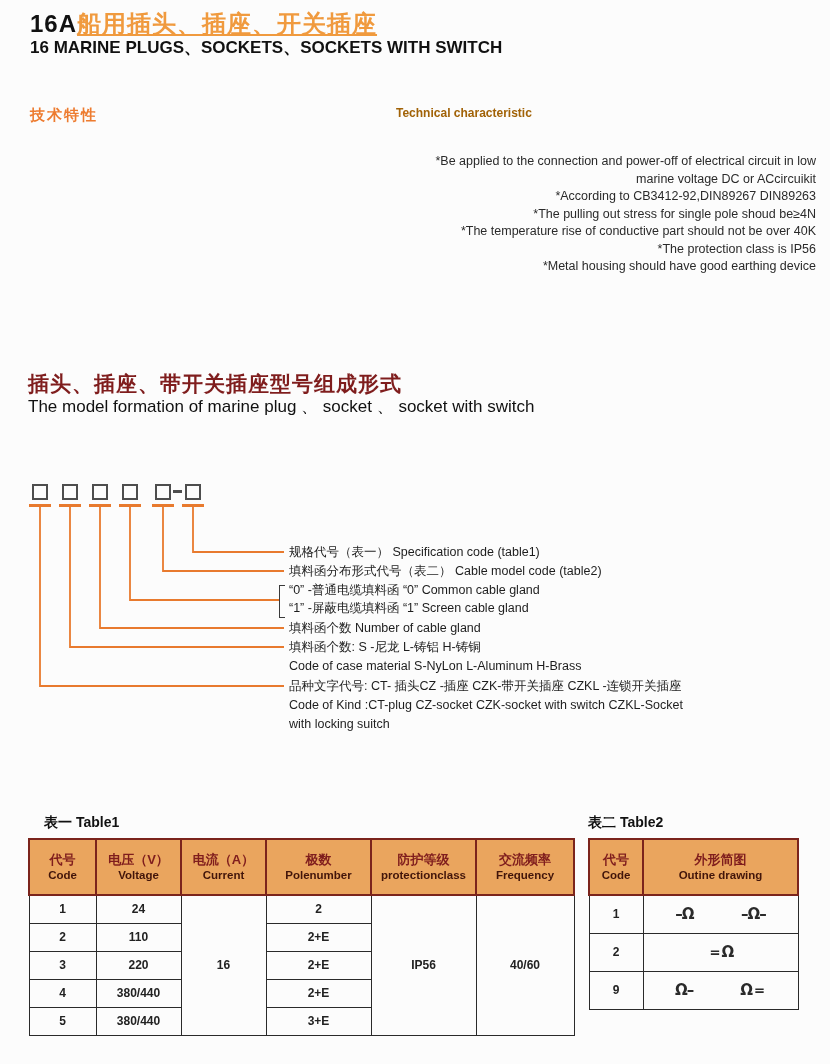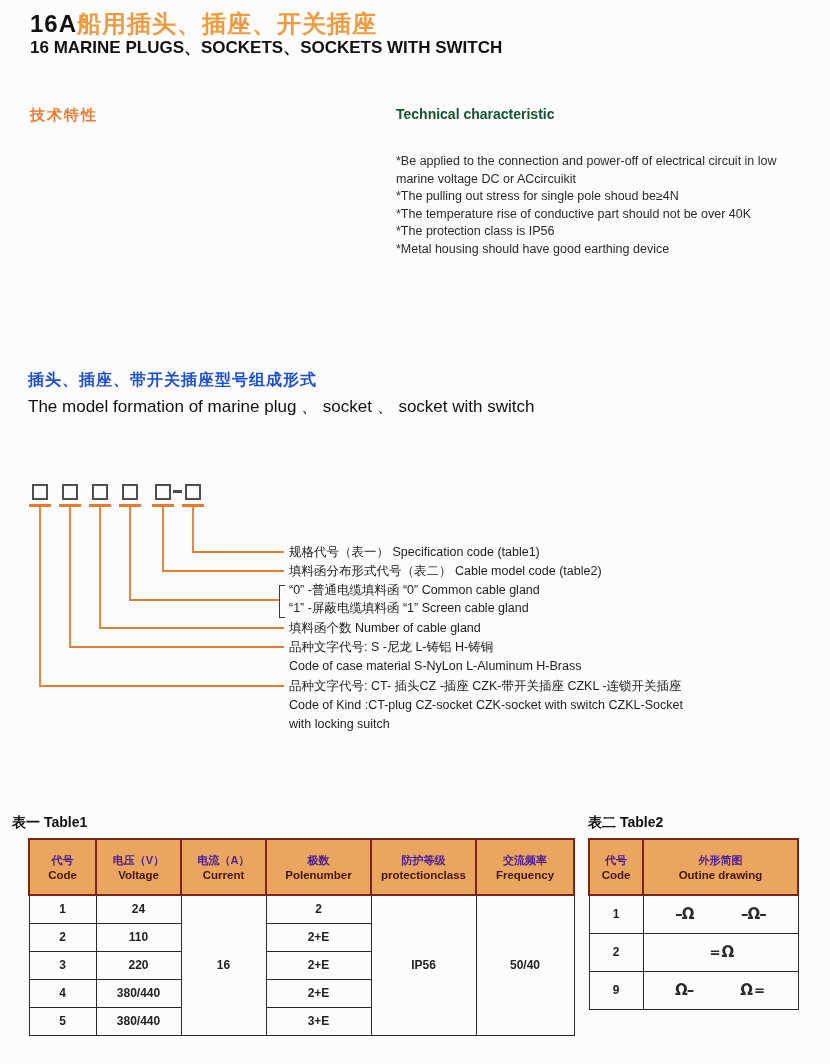--- a/index.html
+++ b/index.html
@@ -4,52 +4,52 @@
 <style>
   * { margin:0; padding:0; box-sizing:border-box; }
   body { background:#e8e8e8; font-family:"Liberation Sans","DejaVu Sans",sans-serif; }
   .page {
     position:relative; width:830px; height:1064px; margin:0 auto;
     background:#fcfcfc; overflow:hidden; color:#1d1d1d;
   }
   
   .title-zh { position:absolute; left:30px; top:8px; font-size:24px; font-weight:bold; letter-spacing:1px; }
   .title-zh .prefix { color:#111;margin-top:12px; }
-  .title-zh .zh { color:#F09A3E; }
+  .title-zh .zh { color:#F09A3E;text-decoration:underline; }
   .title-en { position:absolute; left:30px; top:36px; font-size:17px; font-weight:bold; color:#111; }
 
   
   .tech-head-zh { position:absolute; left:30px; top:106px; font-size:15px; font-weight:bold; color:#ED7B2F; letter-spacing:2px; }
-  .tech-head-en { position:absolute; left:396px; top:106px; font-size:14px; font-weight:bold; color:#14532d; }
+  .tech-head-en { position:absolute; left:396px; top:106px; font-size:12px; font-weight:bold; color:#a16207; }
   .tech-list-zh { position:absolute; left:30px; top:153px; width:360px; font-size:13px; color:#2a2a2a; }
   .tech-list-zh .li { line-height:23px; white-space:nowrap; }
   .tech-list-en { position:absolute; left:396px; top:153px; width:420px; font-size:12.5px; color:#2a2a2a; }
-  .tech-list-en .li { line-height:17.5px; }
-
-  
-  .model-head-zh { position:absolute; left:28px; top:370px; font-size:16px; font-weight:bold; color:#1d4ed8; letter-spacing:1px; }
+  .tech-list-en .li { line-height:17.5px;text-align:right; }
+
+  
+  .model-head-zh { position:absolute; left:28px; top:370px; font-size:21px; font-weight:bold; color:#7f1d1d; letter-spacing:1px; }
   .model-head-en { position:absolute; left:28px; top:395px; font-size:17px; font-weight:normal; color:#111; }
 
   .diagram { position:absolute; left:0; top:478px; width:734px; height:270px; }
   .dbox { position:absolute; top:6px; width:16px; height:16px; border:2px solid #4d4d4d; background:#fcfcfc; }
   .dunder { position:absolute; top:26px; width:22px; height:3px; background:#E87A2E; }
   .ddash { position:absolute; top:12px; left:173px; width:9px; height:3px; background:#4d4d4d; }
   .dsvg { position:absolute; left:0; top:0; }
   .dlabel { position:absolute; left:289px; font-size:12.5px; line-height:14px; color:#1d1d1d; white-space:nowrap; }
   .bracket { position:absolute; left:279px; top:107px; width:6px; height:33px;
              border-left:1.5px solid #3a3a3a; border-top:1.5px solid #3a3a3a; border-bottom:1.5px solid #3a3a3a; }
 
   
   .tcaption { position:absolute; top:814px; font-size:14px; font-weight:bold; color:#111; }
-  .cap1 { left:12px;text-align:right; } .cap2 { left:588px; }
+  .cap1 { left:44px;text-align:right; } .cap2 { left:588px; }
   table { border-collapse:collapse; position:absolute; top:838px; table-layout:fixed; }
   .t1 { left:28px; width:545px; }
   .t2 { left:588px; width:209px; }
   th { background:#EAA55E; border:2px solid #7B241C; vertical-align:middle; padding:6px 2px; height:56px; }
-  .th-zh { display:block; font-size:11px; font-weight:bold; color:#4c1d95; line-height:16px; }
+  .th-zh { display:block; font-size:13px; font-weight:bold; color:#7f1d1d; line-height:16px; }
   .th-en { display:block; font-size:11.5px; font-weight:bold; color:#42150a; line-height:14px; }
   td { border:1.5px solid #2a2a2a; text-align:center; vertical-align:middle;
        font-size:12px; font-weight:bold; color:#222; background:#fcfcfc; }
   .t1 td { height:28px; }
   .t2 td { height:38px; }
   .t2-draw { padding:0 8px; }
   .symrow { display:flex; justify-content:space-around; align-items:center; }
   .symrow.center { justify-content:center; }
   .sym { font-family:"DejaVu Sans",sans-serif; font-size:15px; font-weight:bold; color:#2a2a2a; letter-spacing:-1px; }
 </style>
@@ -62,20 +62,21 @@
     <span class="prefix">16A</span><span class="zh">船用插头、插座、开关插座</span>
   </div>
   <div class="title-en">16 MARINE PLUGS、SOCKETS、SOCKETS WITH SWITCH</div>
 
   <div class="tech-head-zh">技术特性</div>
   <div class="tech-head-en">Technical characteristic</div>
 
 
   <div class="tech-list-en">
     <div class="li">*Be applied to the connection and power-off of electrical circuit in low marine voltage DC or ACcircuikit</div>
+    <div class="li">*According to CB3412-92,DIN89267 DIN89263</div>
     <div class="li">*The pulling out stress for single pole shoud be≥4N</div>
     <div class="li">*The temperature rise of conductive part should not be over 40K</div>
     <div class="li">*The protection class is IP56</div>
     <div class="li">*Metal housing should have good earthing device</div>
   </div>
 
   <div class="model-head-zh">插头、插座、带开关插座型号组成形式</div>
   <div class="model-head-en">The model formation of marine plug 、 socket 、 socket with switch</div>
 
   <div class="diagram">
@@ -103,21 +104,21 @@
     <div class="dunder" style="left:152px"></div>
     <div class="dunder" style="left:182px"></div>
 
     <div class="bracket"></div>
 
     <div class="dlabel" style="top:67px">规格代号（表一） Specification code (table1)</div>
     <div class="dlabel" style="top:86px">填料函分布形式代号（表二） Cable model code (table2)</div>
     <div class="dlabel" style="top:105px">“0” -普通电缆填料函  “0” Common cable gland</div>
     <div class="dlabel" style="top:123px">“1” -屏蔽电缆填料函  “1” Screen cable gland</div>
     <div class="dlabel" style="top:143px">填料函个数 Number of cable gland</div>
-    <div class="dlabel" style="top:162px">品种文字代号: S -尼龙 L-铸铝 H-铸铜</div>
+    <div class="dlabel" style="top:162px">填料函个数: S -尼龙 L-铸铝 H-铸铜</div>
     <div class="dlabel" style="top:201px">品种文字代号: CT- 插头CZ -插座 CZK-带开关插座 CZKL -连锁开关插座</div>
     <div class="dlabel" style="top:181px">Code of case material S-NyLon L-Aluminum H-Brass</div>
     <div class="dlabel" style="top:220px">Code of Kind :CT-plug CZ-socket CZK-socket with switch CZKL-Socket</div>
     <div class="dlabel" style="top:239px">with locking suitch</div>
   </div>
 
   <div class="tcaption cap1">表一 Table1</div>
   <table class="t1">
     <colgroup>
         <col style="width:67px">
@@ -155,21 +156,21 @@
           </th>
       </tr>
     </thead>
     <tbody>
       <tr>
         <td>1</td>
         <td>24</td>
         <td rowspan="5">16</td>
         <td>2</td>
         <td rowspan="5">IP56</td>
-        <td rowspan="5">50/40</td>
+        <td rowspan="5">40/60</td>
       </tr>
       <tr>
         <td>2</td>
         <td>110</td>
         <td>2+E</td>
       </tr>
       <tr>
         <td>3</td>
         <td>220</td>
         <td>2+E</td>

